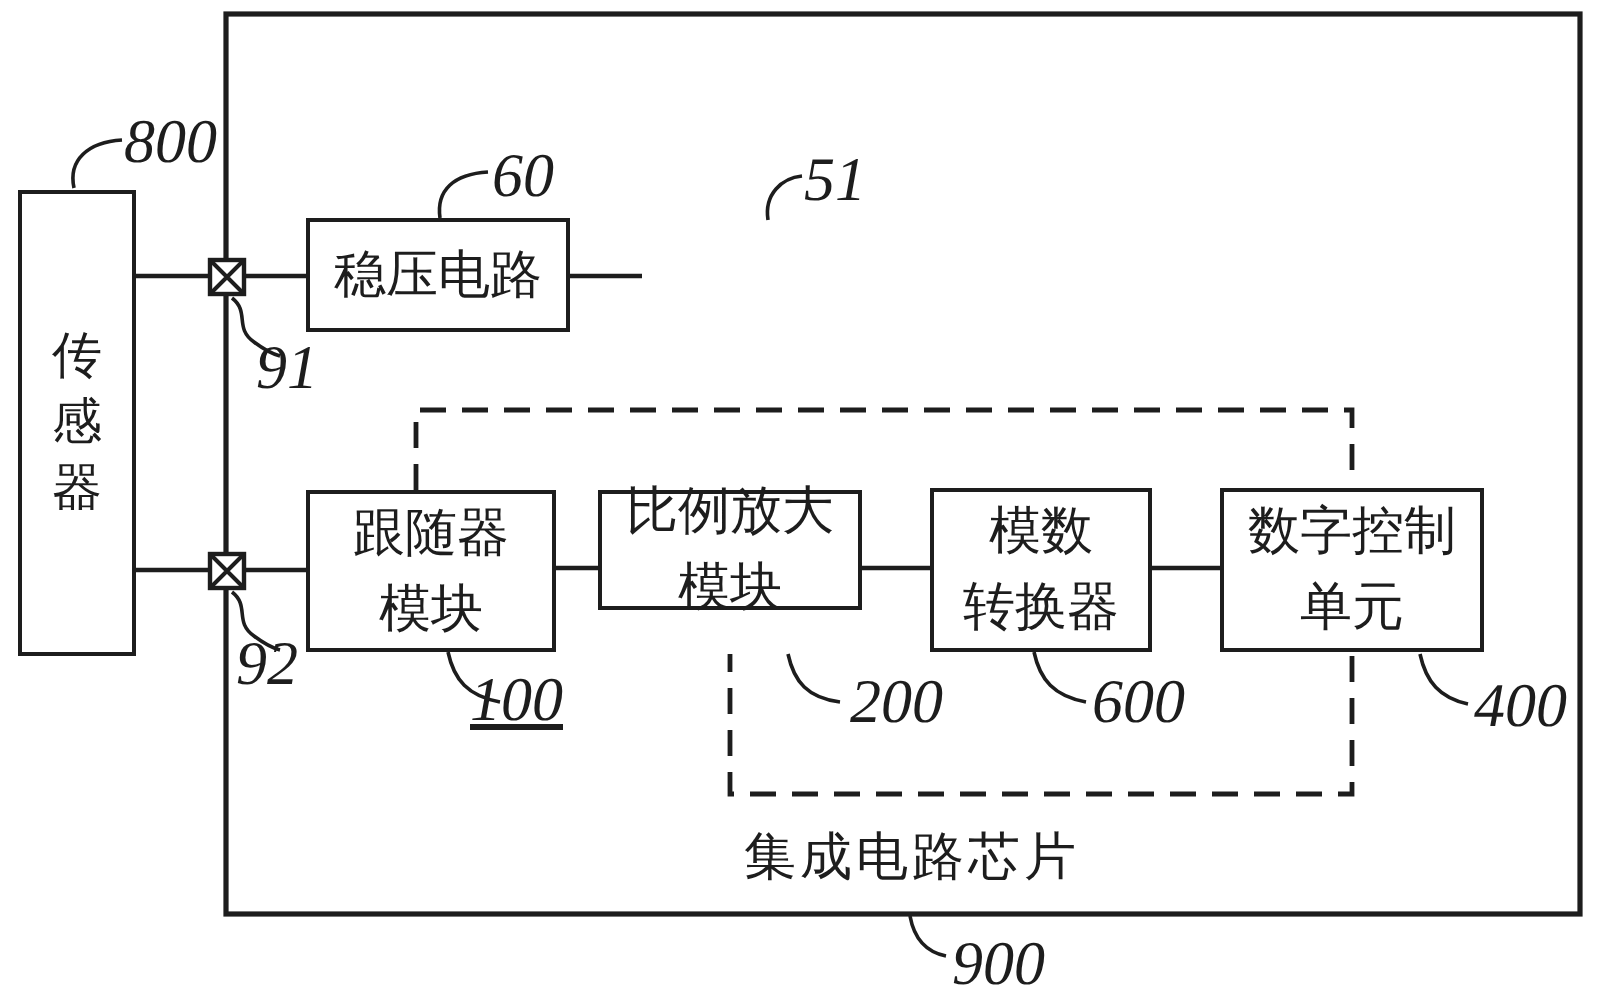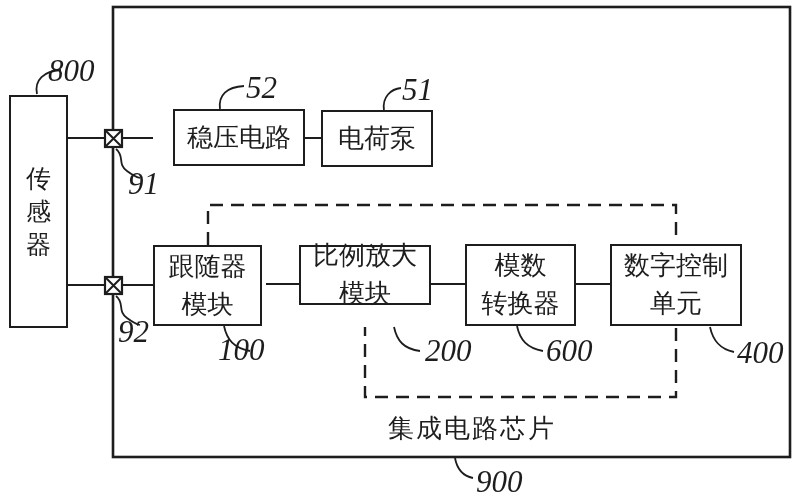--- a/index.html
+++ b/index.html
@@ -22,46 +22,46 @@
     border:2.5px solid var(--ink);
     background:var(--bg);
     display:flex;align-items:center;justify-content:center;
     text-align:center;
     font-size:26px;
     line-height:38px;
     white-space:pre-line;
     color:var(--ink);
   }
   .box-sensor   {left:9px;  top:95px;  width:59px;  height:233px; font-size:25px; line-height:33px;}
-  .box-regulator{left:153px;top:109px; width:132px; height:57px;margin-left:20px;}
+  .box-regulator{left:153px;top:109px; width:132px; height:57px;}
   .box-chargepump{left:321px;top:110px;width:112px; height:57px;}
-  .box-follower {left:153px;top:245px; width:109px; height:81px;}
+  .box-follower {left:153px;top:245px; width:125px; height:81px;}
   .box-amplifier{left:299px;top:245px; width:132px; height:60px;}
   .box-adc      {left:465px;top:244px; width:111px; height:82px;}
   .box-dcu      {left:610px;top:244px; width:132px; height:82px;}
   .ref{
     position:absolute;
     font-family:"Liberation Serif", serif;
     font-style:italic;
     font-size:31px;
     line-height:1;
     color:var(--ink);
   }
-  .ref-800{left:48px; top:55px;}
+  .ref-800{left:62px; top:55px;}
   .ref-52 {left:246px;top:72px;}
   .ref-51 {left:402px;top:74px;}
   .ref-91 {left:128px;top:168px;}
   .ref-92 {left:118px;top:316px;}
-  .ref-100{left:218px;top:334px;}
+  .ref-100{left:235px;top:334px;text-decoration:underline;}
   .ref-200{left:425px;top:335px;}
   .ref-300{left:546px;top:335px;}
   .ref-400{left:737px;top:337px;}
   .ref-900{left:476px;top:466px;font-family:Liberation Serif, serif;}
   .chip-label{
-    position:absolute;left:388px;top:411px;
+    position:absolute;left:372px;top:411px;
     font-size:26px;letter-spacing:2px;
     color:var(--ink);
     font-family:Liberation Sans, sans-serif;
   }
 </style>
 </head>
 <body>
 
 <div class="stage">
 
@@ -103,23 +103,20 @@
   <div class="box box-sensor">
     <span>传
 感
 器</span>
   </div>
 
   <div class="box box-regulator">
     <span>稳压电路</span>
   </div>
 
-  <div class="box box-chargepump">
-    <span>电荷泵</span>
-  </div>
 
   <div class="box box-follower">
     <span>跟随器
 模块</span>
   </div>
 
   <div class="box box-amplifier">
     <span>比例放大
 模块</span>
   </div>
@@ -128,21 +125,21 @@
     <span>模数
 转换器</span>
   </div>
 
   <div class="box box-dcu">
     <span>数字控制
 单元</span>
   </div>
 
   <div class="ref ref-800">800</div>
-  <div class="ref ref-52">52</div>
+  <div class="ref ref-52">60</div>
   <div class="ref ref-51">51</div>
   <div class="ref ref-91">91</div>
   <div class="ref ref-92">92</div>
   <div class="ref ref-100">100</div>
   <div class="ref ref-200">200</div>
   <div class="ref ref-300">600</div>
   <div class="ref ref-400">400</div>
   <div class="ref ref-900">900</div>
 
   <div class="chip-label">集成电路芯片</div>

